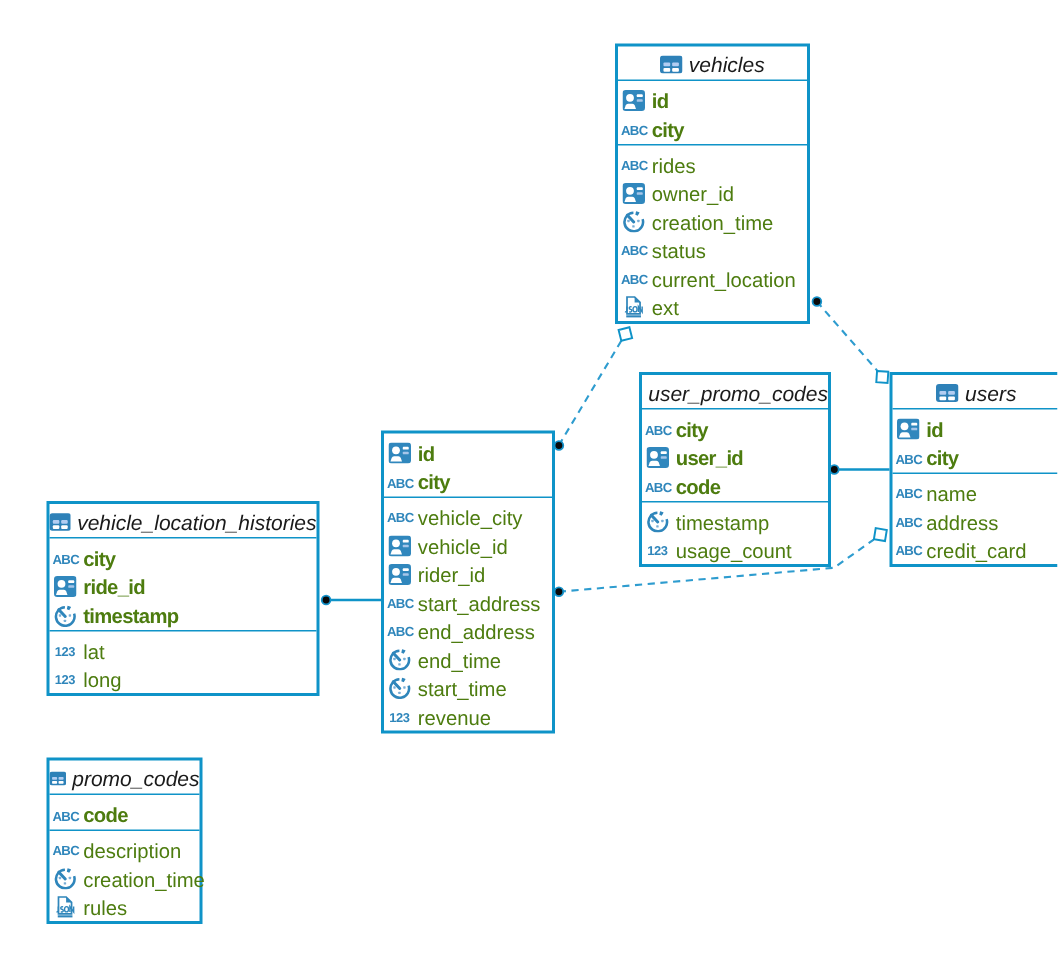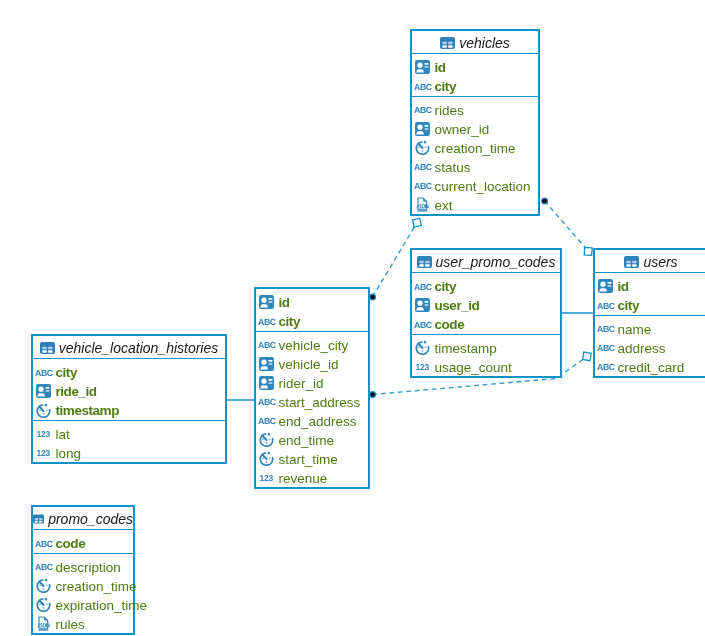--- a/index.html
+++ b/index.html
@@ -141,21 +141,21 @@
                 <ellipse cx="8.35" cy="9.15" rx="1.35" ry="1.75"></ellipse>
                 <path d="M10.6 11 V7.4 L13.1 11 V7.4"></path>
               </g>
               <rect x="2.5" y="13.2" width="9.8" height="1.4" fill="#2f86bb"></rect>
             </svg>
           </span>
           <span class="t">ext</span>
         </div>
       </div>
     </div>
-<div class="tbl" style="left:410px;top:248px;width:152px;text-align:center;">
+<div class="tbl" style="left:426px;top:248px;width:128px;text-align:center;">
       <div class="hdr">
         <svg width="15" height="12" viewBox="0 0 15 12">
           <rect width="15" height="12" rx="2" fill="#2e81b8"></rect>
           <rect x="2.3" y="4.7" width="4.5" height="2.5" rx="0.7" fill="#b2cdf2"></rect>
           <rect x="8.1" y="4.7" width="4.5" height="2.5" rx="0.7" fill="#b2cdf2"></rect>
           <rect x="2.3" y="8.3" width="4.5" height="2.5" rx="0.7" fill="#fff"></rect>
           <rect x="8.1" y="8.3" width="4.5" height="2.5" rx="0.7" fill="#fff"></rect>
         </svg>
         <span style="">user_promo_codes</span>
       </div>
@@ -410,21 +410,21 @@
             <svg width="16" height="9" viewBox="0 0 16 9" style="overflow:visible">
               <g transform="scale(0.5)">
                 <text x="1" y="16" font-family="Liberation Sans,sans-serif" font-size="17.2" font-weight="700" letter-spacing="-0.5" fill="#2f86bb" text-rendering="geometricPrecision">123</text>
               </g>
             </svg>
           </span>
           <span class="t">revenue</span>
         </div>
       </div>
     </div>
-<div class="tbl" style="left:31px;top:334px;width:196px;">
+<div class="tbl" style="left:31px;top:334px;width:182px;">
       <div class="hdr">
         <svg width="15" height="12" viewBox="0 0 15 12">
           <rect width="15" height="12" rx="2" fill="#2e81b8"></rect>
           <rect x="2.3" y="4.7" width="4.5" height="2.5" rx="0.7" fill="#b2cdf2"></rect>
           <rect x="8.1" y="4.7" width="4.5" height="2.5" rx="0.7" fill="#b2cdf2"></rect>
           <rect x="2.3" y="8.3" width="4.5" height="2.5" rx="0.7" fill="#fff"></rect>
           <rect x="8.1" y="8.3" width="4.5" height="2.5" rx="0.7" fill="#fff"></rect>
         </svg>
         <span style="">vehicle_location_histories</span>
       </div>
@@ -538,37 +538,20 @@
                 <rect x="3.2" y="6.5" width="1.6" height="1.6" rx="0.4"></rect>
                 <rect x="9.8" y="6.5" width="1.6" height="1.6" rx="0.4"></rect>
                 <rect x="6.5" y="10.1" width="1.6" height="1.6" rx="0.4"></rect>
               </g>
             </svg>
           </span>
           <span class="t">creation_time</span>
         </div>
         <div class="row">
           <span class="ic">
-            <svg width="15" height="15" viewBox="0 0 15 15">
-              <g stroke="#2f86bb" fill="none" stroke-linecap="round">
-                <path d="M13.40 6.08 A6.2 6.2 0 1 1 7.28 1.81" stroke-width="1.7" stroke-linecap="butt"></path>
-                <path d="M8.79 1.94 A6.2 6.2 0 0 1 10.79 2.74" stroke-width="2.4" stroke-linecap="butt"></path>
-                <path d="M3.25 3.45 L7.5 8" stroke-width="2.0"></path>
-              </g>
-              <g fill="#79aed6">
-                <rect x="3.2" y="6.5" width="1.6" height="1.6" rx="0.4"></rect>
-                <rect x="9.8" y="6.5" width="1.6" height="1.6" rx="0.4"></rect>
-                <rect x="6.5" y="10.1" width="1.6" height="1.6" rx="0.4"></rect>
-              </g>
-            </svg>
-          </span>
-          <span class="t">expiration_time</span>
-        </div>
-        <div class="row">
-          <span class="ic">
             <svg width="15" height="15" viewBox="0 0 15 15" style="overflow:visible">
               <path d="M3 1 h5.1 l3.6 3.6 v7.6 h-8.7 z" fill="#fff" stroke="#2f86bb" stroke-width="1.15"></path>
               <path d="M8.1 1 l3.6 3.6 h-3.6 z" fill="#2f86bb"></path>
               <g stroke="#2f86bb" fill="none" stroke-width="0.95">
                 <path d="M2.9 7.4 V9.9 Q2.9 11.1 1.6 10.9"></path>
                 <path d="M6.1 7.6 Q4.6 7.2 4.5 8.3 Q4.5 9.1 5.3 9.2 Q6.2 9.3 6.2 10.2 Q6.1 11.3 4.5 10.8"></path>
                 <ellipse cx="8.35" cy="9.15" rx="1.35" ry="1.75"></ellipse>
                 <path d="M10.6 11 V7.4 L13.1 11 V7.4"></path>
               </g>
               <rect x="2.5" y="13.2" width="9.8" height="1.4" fill="#2f86bb"></rect>

